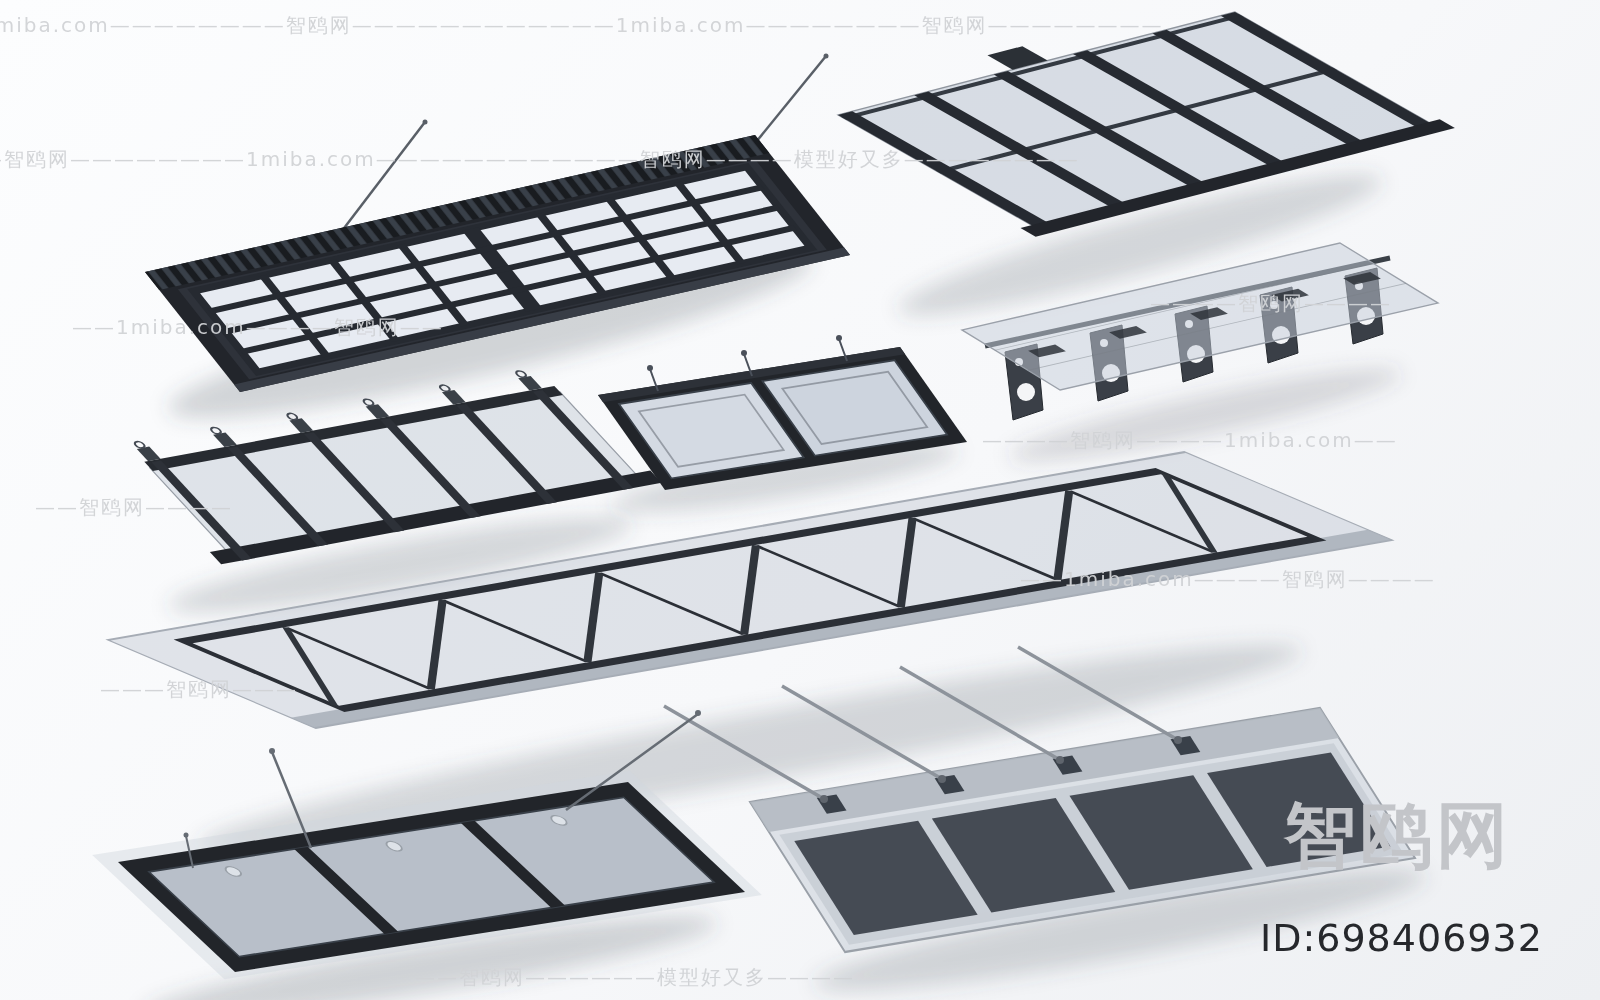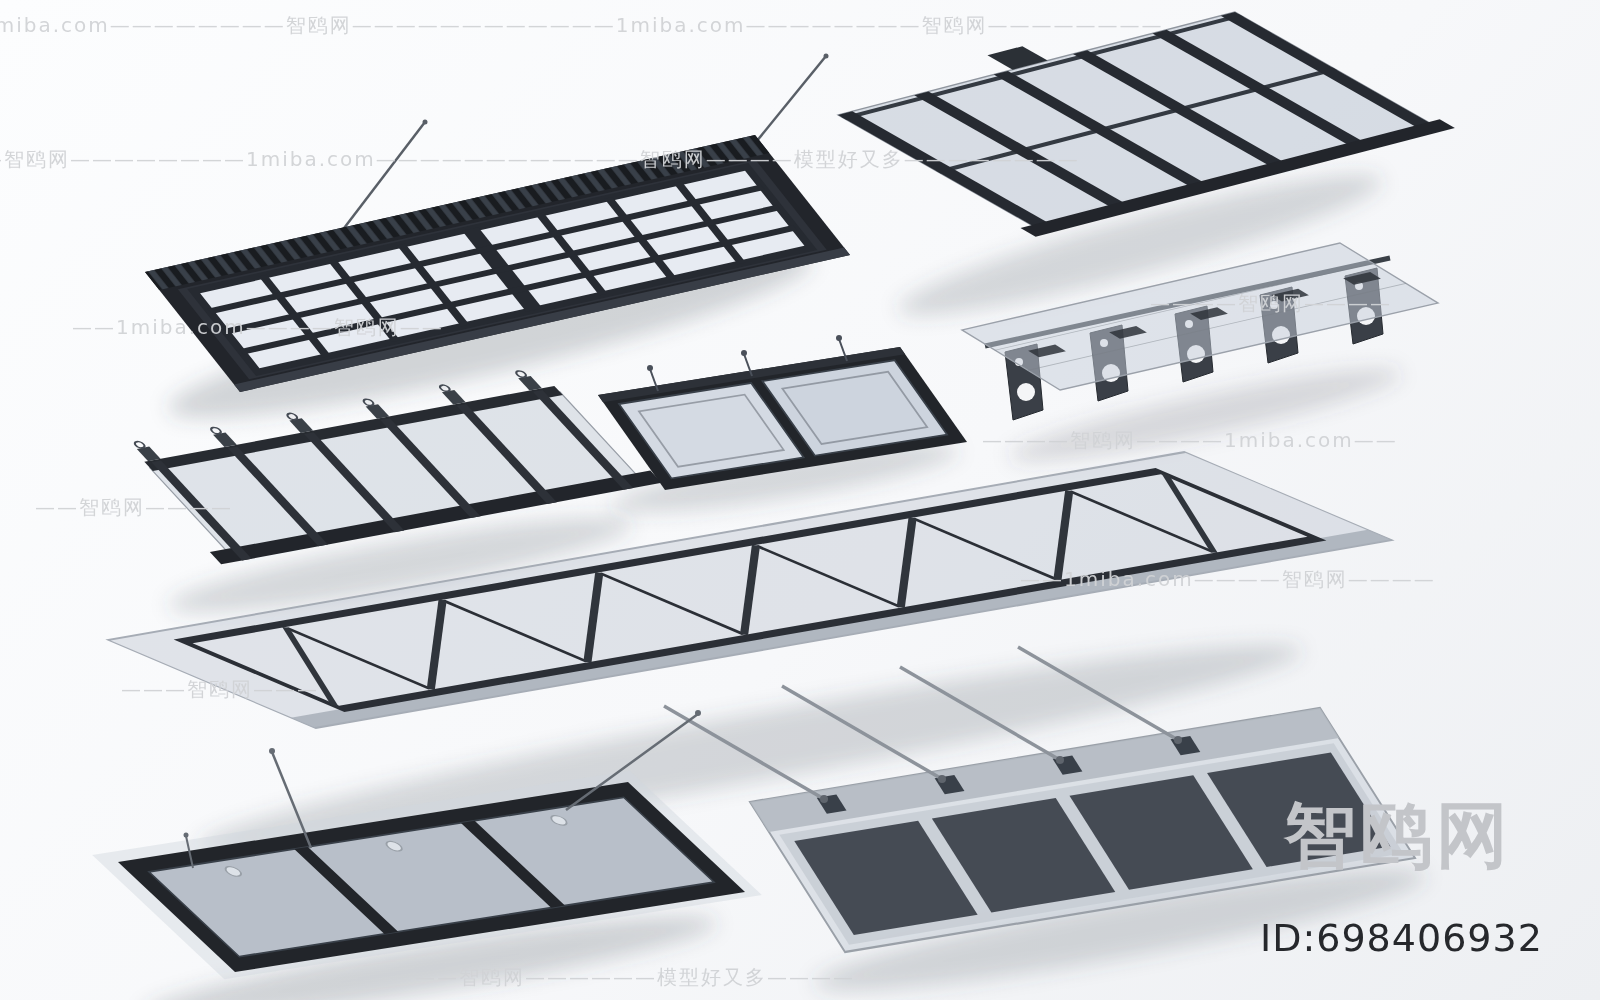--- a/index.html
+++ b/index.html
@@ -255,20 +255,20 @@
   </svg>
 
   <div class="wm-layer">
     <div class="wm-row" style="left:-20px; top:12px;">1miba.com————————智鸥网————————————1miba.com————————智鸥网————————</div>
     <div class="wm-row" style="left:-40px; top:146px;">——智鸥网————————1miba.com————————————智鸥网————模型好又多————————</div>
     <div class="wm-row" style="left:1150px;top:290px;">————智鸥网————</div>
     <div class="wm-row" style="left:72px;  top:314px;">——1miba.com————智鸥网——</div>
     <div class="wm-row" style="left:958px; top:427px;margin-left:24px;">————智鸥网————1miba.com——</div>
     <div class="wm-row" style="left:35px;  top:474px;margin-top:20px;">——智鸥网————</div>
     <div class="wm-row" style="left:1020px;top:566px;">——1miba.com————智鸥网————</div>
-    <div class="wm-row" style="left:121px; top:676px;text-align:center;">———智鸥网———</div>
+    <div class="wm-row" style="left:100px; top:676px;text-align:center;">———智鸥网———</div>
     <div class="wm-row" style="left:415px; top:920px;margin-top:44px;">——智鸥网——————模型好又多————</div>
 
     <div class="wm-brand">智鸥网</div>
     <div class="wm-id">ID:698406932</div>
   </div>
 
 </div>
 
 </body></html>

